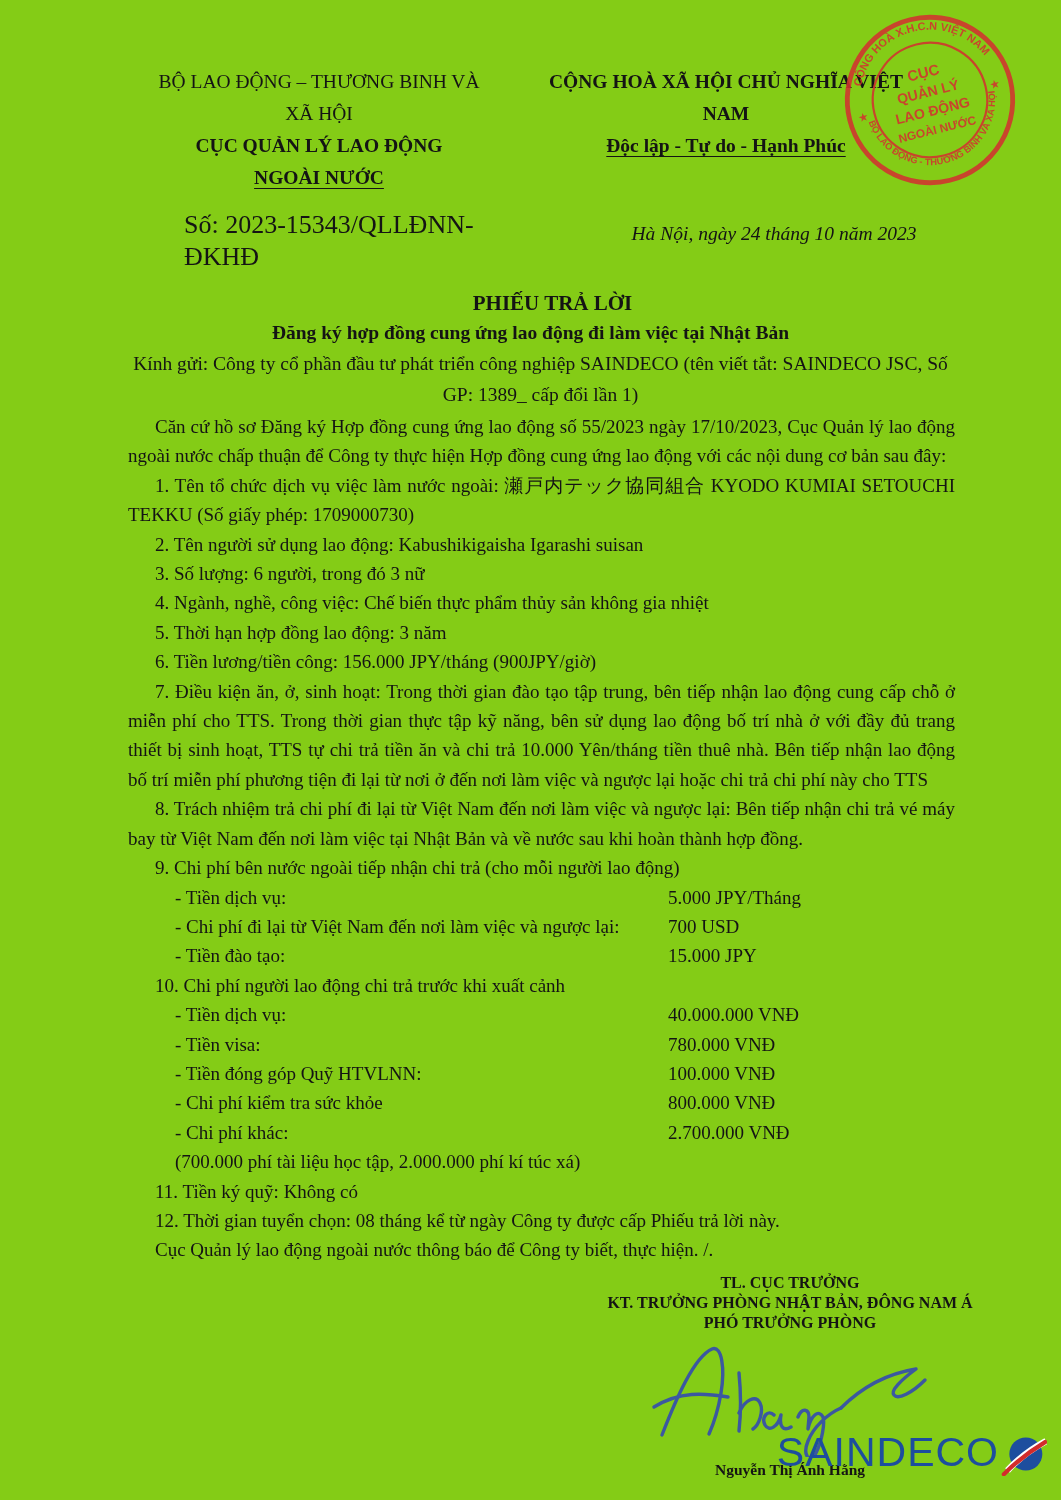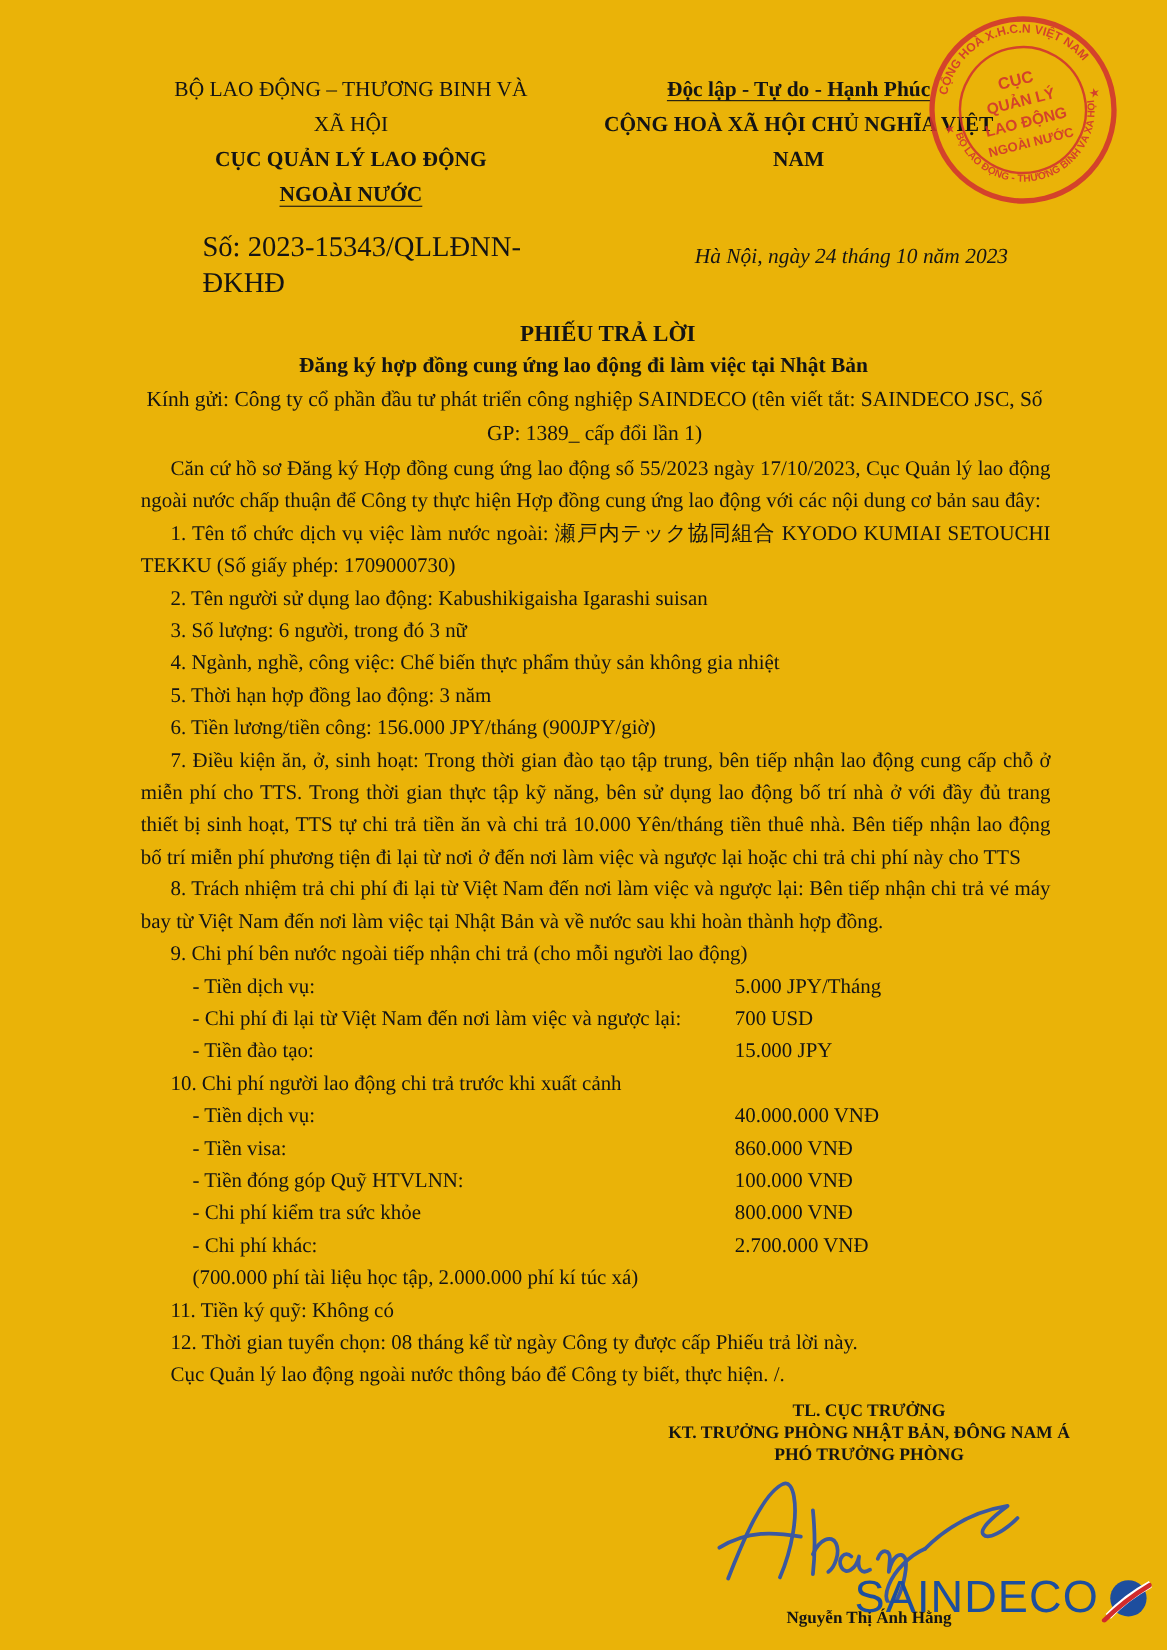--- a/index.html
+++ b/index.html
@@ -1,20 +1,20 @@
 <!DOCTYPE html>
 <html><head>
 <meta charset="utf-8">
 <style>
   * { margin:0; padding:0; box-sizing:border-box; }
   html,body { background:#ffffff; }
   .page {
     position:relative;
     width:1061px; height:1500px;
-    background:#eab308;
+    background:#84cc16;
     overflow:hidden;
     font-family:"Liberation Serif","DejaVu Serif",serif;
     color:#141414;
   }
   
   .header { display:flex; padding:66px 0 0 118px; }
   .header-left { width:402px; text-align:center; font-size:19.5px; line-height:32px; }
   .header-right { width:400px; margin-left:6px; text-align:center; font-size:19.5px; line-height:32px; }
   .bold { font-weight:bold; }
   .underline { text-decoration:underline; text-underline-offset:4px; }
@@ -60,22 +60,22 @@
 
   <div class="header">
     <div class="header-left">
       <div>BỘ LAO ĐỘNG – THƯƠNG BINH VÀ</div>
       <div>XÃ HỘI</div>
       <div class="bold">CỤC QUẢN LÝ LAO ĐỘNG</div>
       <div class="bold underline">NGOÀI NƯỚC</div>
       <div class="doc-number">Số: 2023-15343/QLLĐNN-ĐKHĐ</div>
     </div>
     <div class="header-right">
+      <div class="bold">CỘNG HOÀ XÃ HỘI CHỦ NGHĨA VIỆT NAM</div>
       <div class="bold underline">Độc lập - Tự do - Hạnh Phúc</div>
-      <div class="bold">CỘNG HOÀ XÃ HỘI CHỦ NGHĨA VIỆT NAM</div>
       <div class="date-line">Hà Nội, ngày 24 tháng 10 năm 2023</div>
     </div>
   </div>
 
   <div class="stamp">
     <svg viewBox="0 0 200 200" width="176" height="176">
       <circle cx="100" cy="100" r="94" fill="none" stroke="#d23330" stroke-width="5.5"></circle>
       <circle cx="100" cy="100" r="65" fill="none" stroke="#d23330" stroke-width="2.5"></circle>
       <path id="arcTop" d="M 20,100 A 80,80 0 0 1 180,100" fill="none"></path>
       <path id="arcBot" d="M 26,100 A 74,74 0 0 0 174,100" fill="none"></path>
@@ -126,21 +126,21 @@
       <span class="fee-value">15.000 JPY</span>
     </div>
 
     <div class="para">10. Chi phí người lao động chi trả trước khi xuất cảnh</div>
     <div class="fee-row">
       <span class="fee-label">- Tiền dịch vụ:</span>
       <span class="fee-value">40.000.000 VNĐ</span>
     </div>
     <div class="fee-row">
       <span class="fee-label">- Tiền visa:</span>
-      <span class="fee-value">860.000 VNĐ</span>
+      <span class="fee-value">780.000 VNĐ</span>
     </div>
     <div class="fee-row">
       <span class="fee-label">- Tiền đóng góp Quỹ HTVLNN:</span>
       <span class="fee-value">100.000 VNĐ</span>
     </div>
     <div class="fee-row">
       <span class="fee-label">- Chi phí kiểm tra sức khỏe</span>
       <span class="fee-value">800.000 VNĐ</span>
     </div>
     <div class="fee-row">

